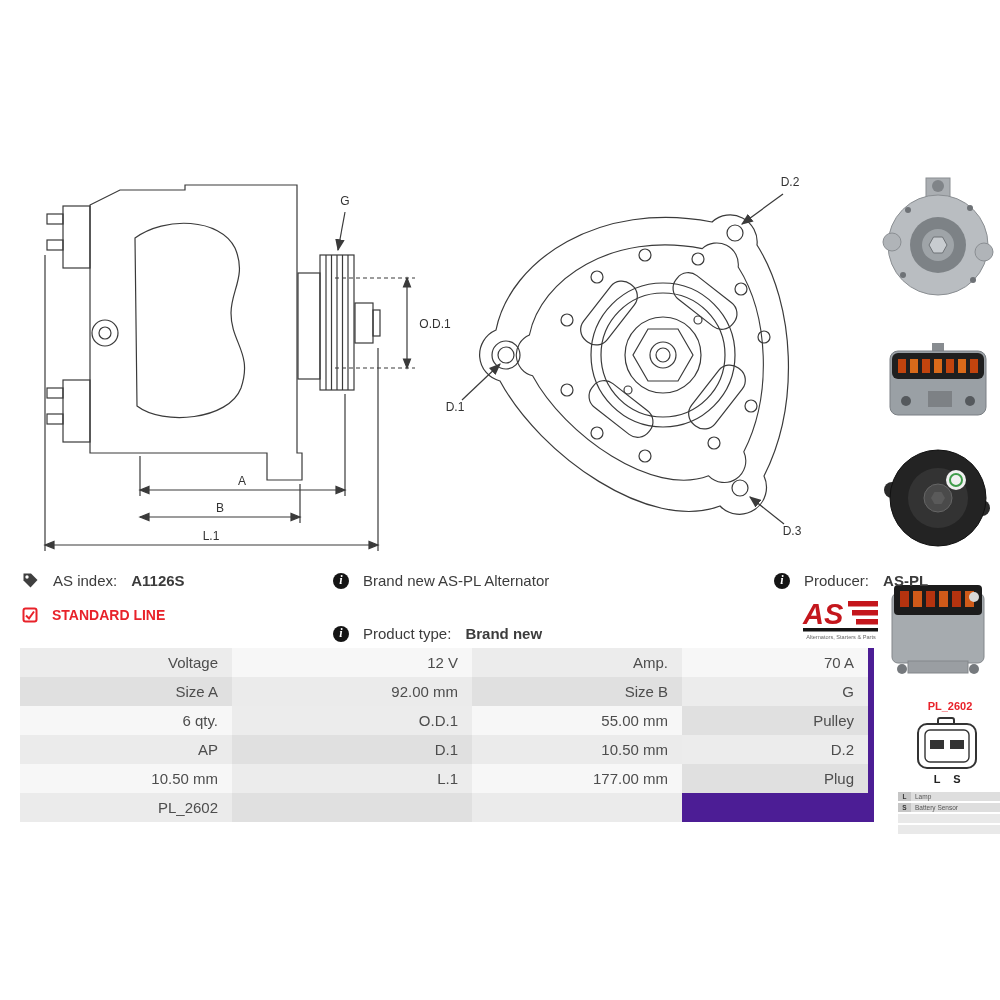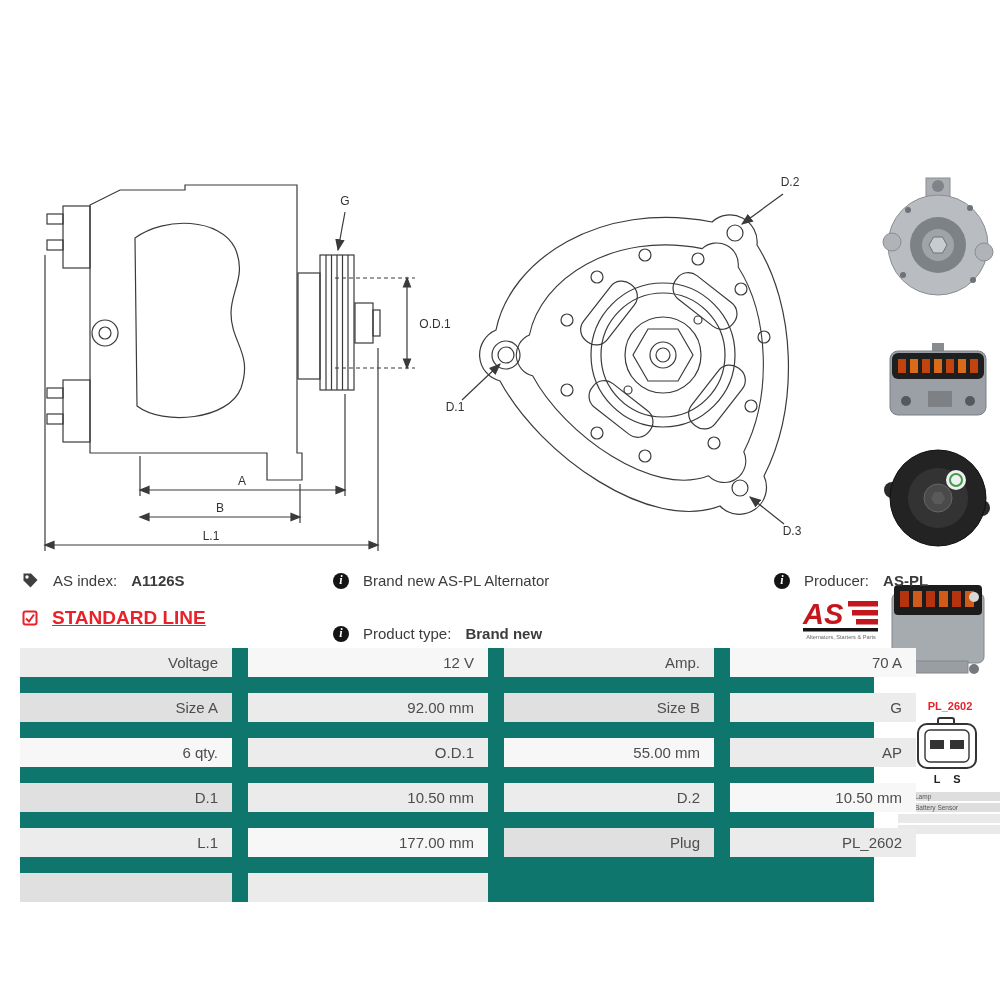--- a/index.html
+++ b/index.html
@@ -11,21 +11,21 @@
   .info-item { position:absolute; display:flex; align-items:center; gap:14px; font-size:15px; color:#3c3c3c; }
   .b { font-weight:bold; }
   .red { color:#e8222a; }
   .icon-info { width:16px; height:16px; border-radius:50%; background:#141414; color:#fff;
                display:inline-flex; align-items:center; justify-content:center; flex:0 0 16px;
                font-family:"Liberation Serif", serif; font-style:italic; font-weight:bold; font-size:12px; }
   .icon-info::after { content:"i"; }
 
   
   .spec { position:absolute; left:20px; top:648px; width:854px;
-          display:grid; grid-template-columns:212px 240px 210px 186px; gap:16px; background:#0f766e; }
+          display:grid; grid-template-columns:212px 240px 210px 186px; gap:0; background:#4c1d95; }
   .spec .cell { height:29px; display:flex; align-items:center; justify-content:flex-end;
                 padding-right:14px; font-size:15px; color:#4d4d4d; }
   .lab-a { background:#ececec; } .val-a { background:#f7f7f7; }
   .lab-b { background:#e0e0e0; } .val-b { background:#ebebeb; }
 
   
   .plug-code { position:absolute; left:898px; top:700px; width:104px; text-align:center;
                color:#e8222a; font-weight:bold; font-size:11px; }
   .legend { position:absolute; left:898px; top:792px; width:104px; display:flex; flex-direction:column; gap:2px; }
   .legend-row { display:flex; height:9px; }
@@ -260,21 +260,21 @@
     <span class="icon-info"></span>
     <span>Producer:</span>
     <span class="b">AS-PL</span>
   </div>
 
   <div class="info-item" style="left:22px; top:607px;">
     <svg width="16" height="16" viewBox="0 0 16 16">
       <rect x="1.5" y="1.5" width="13" height="13" rx="2" fill="none" stroke="#e8222a" stroke-width="2"></rect>
       <path d="M4 8.5 L7 11.5 L12 4.5" fill="none" stroke="#e8222a" stroke-width="2"></path>
     </svg>
-    <span class="b red" style="font-size:19px;text-decoration:underline;">STANDARD LINE</span>
+    <span class="b red" style="font-size:14px;">STANDARD LINE</span>
   </div>
 
   <div class="info-item" style="left:333px; top:625px;">
     <span class="icon-info"></span>
     <span>Product type:</span>
     <span class="b">Brand new</span>
   </div>
 
   <svg class="abs" style="left:802px; top:597px;" width="78" height="44" viewBox="0 0 78 44">
     <text x="1" y="27" font-size="29" font-weight="bold" font-style="italic" fill="#c4161c">AS</text>
@@ -293,20 +293,21 @@
 
     <div class="cell lab-b">Size A</div>
     <div class="cell val-b">92.00 mm</div>
     <div class="cell lab-b">Size B</div>
 
     <div class="cell lab-a">G</div>
     <div class="cell val-a">6 qty.</div>
     <div class="cell lab-a">O.D.1</div>
     <div class="cell val-a">55.00 mm</div>
 
+    <div class="cell lab-b">Pulley</div>
     <div class="cell val-b">AP</div>
     <div class="cell lab-b">D.1</div>
     <div class="cell val-b">10.50 mm</div>
 
     <div class="cell lab-a">D.2</div>
     <div class="cell val-a">10.50 mm</div>
     <div class="cell lab-a">L.1</div>
     <div class="cell val-a">177.00 mm</div>
 
     <div class="cell lab-b">Plug</div>

